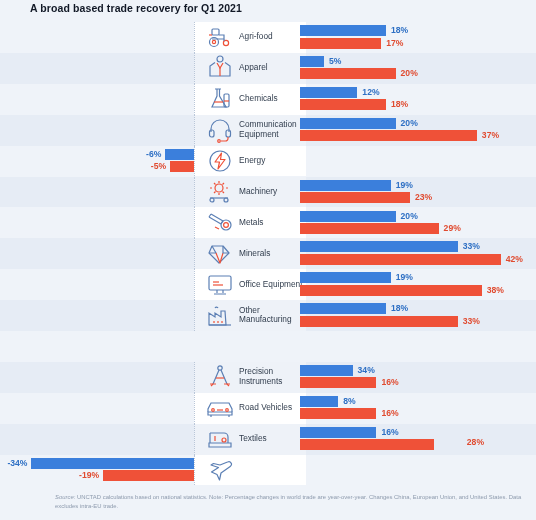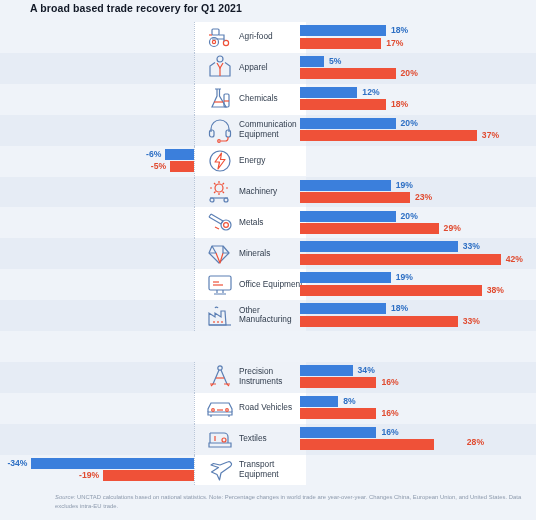--- a/index.html
+++ b/index.html
@@ -355,21 +355,20 @@
       </div>
       <div class="row plain" style="top: 432.6px; height: 30.9px;">
         <div class="band-left"></div>
         <div class="band-cat"></div>
         <div class="band-right"></div>
         <div class="icon-wrap">
           <svg width="30" height="24" viewBox="0 0 30 24" fill="none" stroke="#5b7fb4" stroke-width="1.2" stroke-linejoin="round">
             <path d="M26 5c1 1 .6 2.4-.8 3.4L16 15l-1.5 7-2.5-5.5L6.5 14l7-4.5L6 7 8.5 5.5 15 7l7.5-3c1.4-.6 2.6-.9 3.5 1z"></path>
           </svg>
         </div>
-        <div class="cat-label">Transport Equipment</div>
         <div class="bars">
           <div class="bar blue" style="top: 3.2px; width: 162.52px; left: 31.48px;"></div>
           <div class="bar-val blue" style="top: 3.2px; left: 3.48px; text-align: right; width: 24px;">-34%</div>
           <div class="bar red" style="top: 15.6px; width: 90.82px; left: 103.18px;"></div>
           <div class="bar-val red" style="top: 15.6px; left: 75.18px; text-align: right; width: 24px;">-19%</div>
         </div>
       </div>
     </div>
 
   <div class="source">

